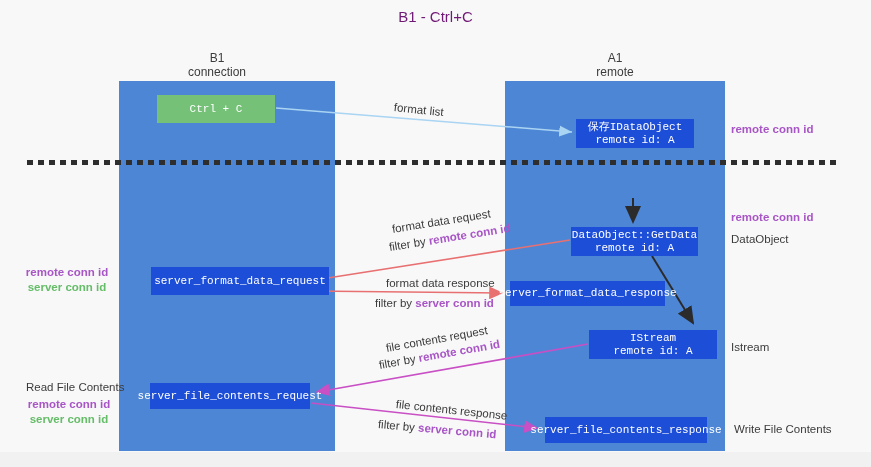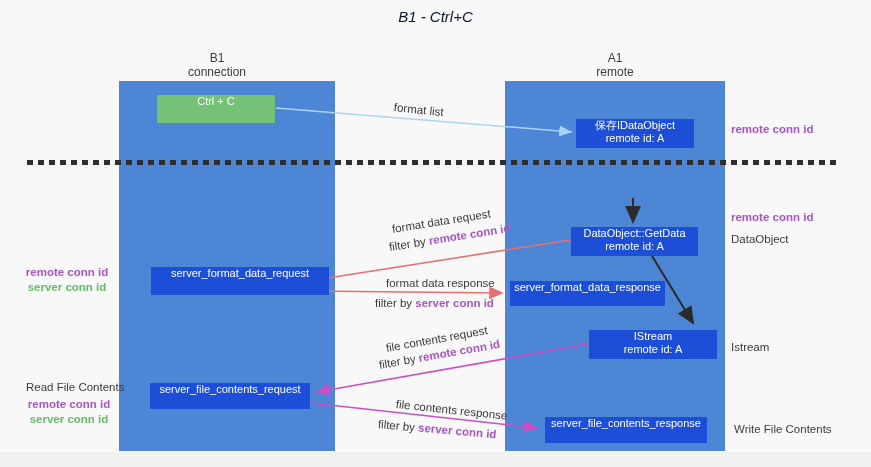--- a/index.html
+++ b/index.html
@@ -4,36 +4,37 @@
 <style>
   html,body { margin:0; padding:0; }
   .canvas {
     position:relative; width:871px; height:467px;
     background:#f8f8f9; overflow:hidden;
     font-family:"Liberation Sans", sans-serif;
     color:#3b3b3b;
   }
   .title {
     position:absolute; top:6px; left:0; width:871px;
-    text-align:center; font-size:15px; line-height:21px; color:#0f172a;font-style:italic;
+    text-align:center; font-size:15px; line-height:21px; color:#701a75;
   }
   .colhead {
     position:absolute; top:51px; text-align:center;
     font-size:12px; line-height:14px; color:#3c3c3c;
   }
   .col { position:absolute; top:81px; height:370px; background:#4e86d6; }
   .dashline {
     position:absolute; top:160px; left:27px; width:810px; height:5px;
     background:repeating-linear-gradient(90deg,#2e2e2e 0 6px,transparent 6px 11px);
   }
   .box {
     position:absolute; display:flex; flex-direction:column;
-    align-items:center; 
+    align-items:center; justify-content:center;
     color:#ffffff; font-size:11px; line-height:13px; text-align:center;
     white-space:nowrap;
+    font-family:Liberation Mono, monospace;
   }
   .green  { background:#74c177; }
   .orange { background:#1d4ed8; }
   .lbl { position:absolute; font-size:11.5px; color:#3b3b3b; white-space:nowrap; }
   .rot { transform-origin:left center; }
   .purple  { color:#a855c5; font-weight:bold; }
   .greentx { color:#66bd68; font-weight:bold; }
   .center { text-align:center; line-height:15px; }
   svg.arrows { position:absolute; left:0; top:0; width:871px; height:467px; pointer-events:none; }
   .footer { position:absolute; left:0; top:452px; width:871px; height:15px; background:#f1f1f2; }

